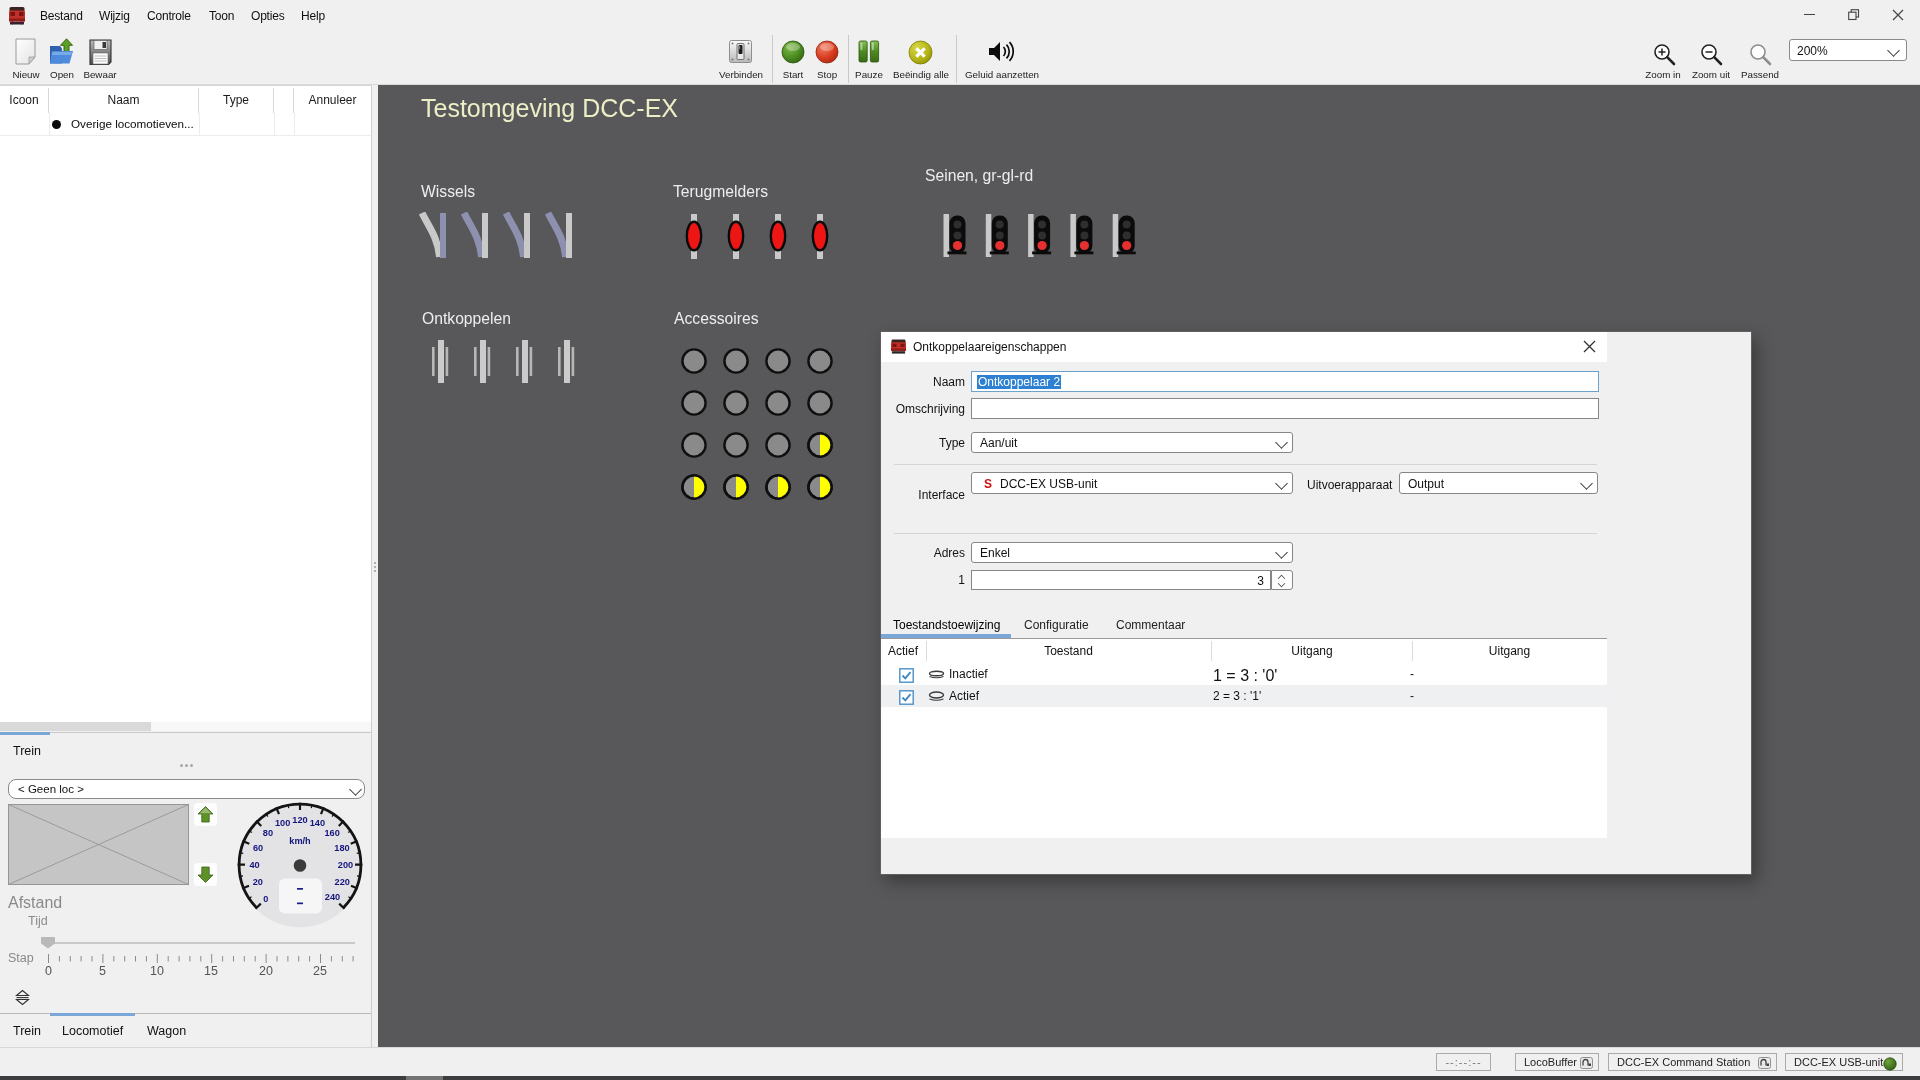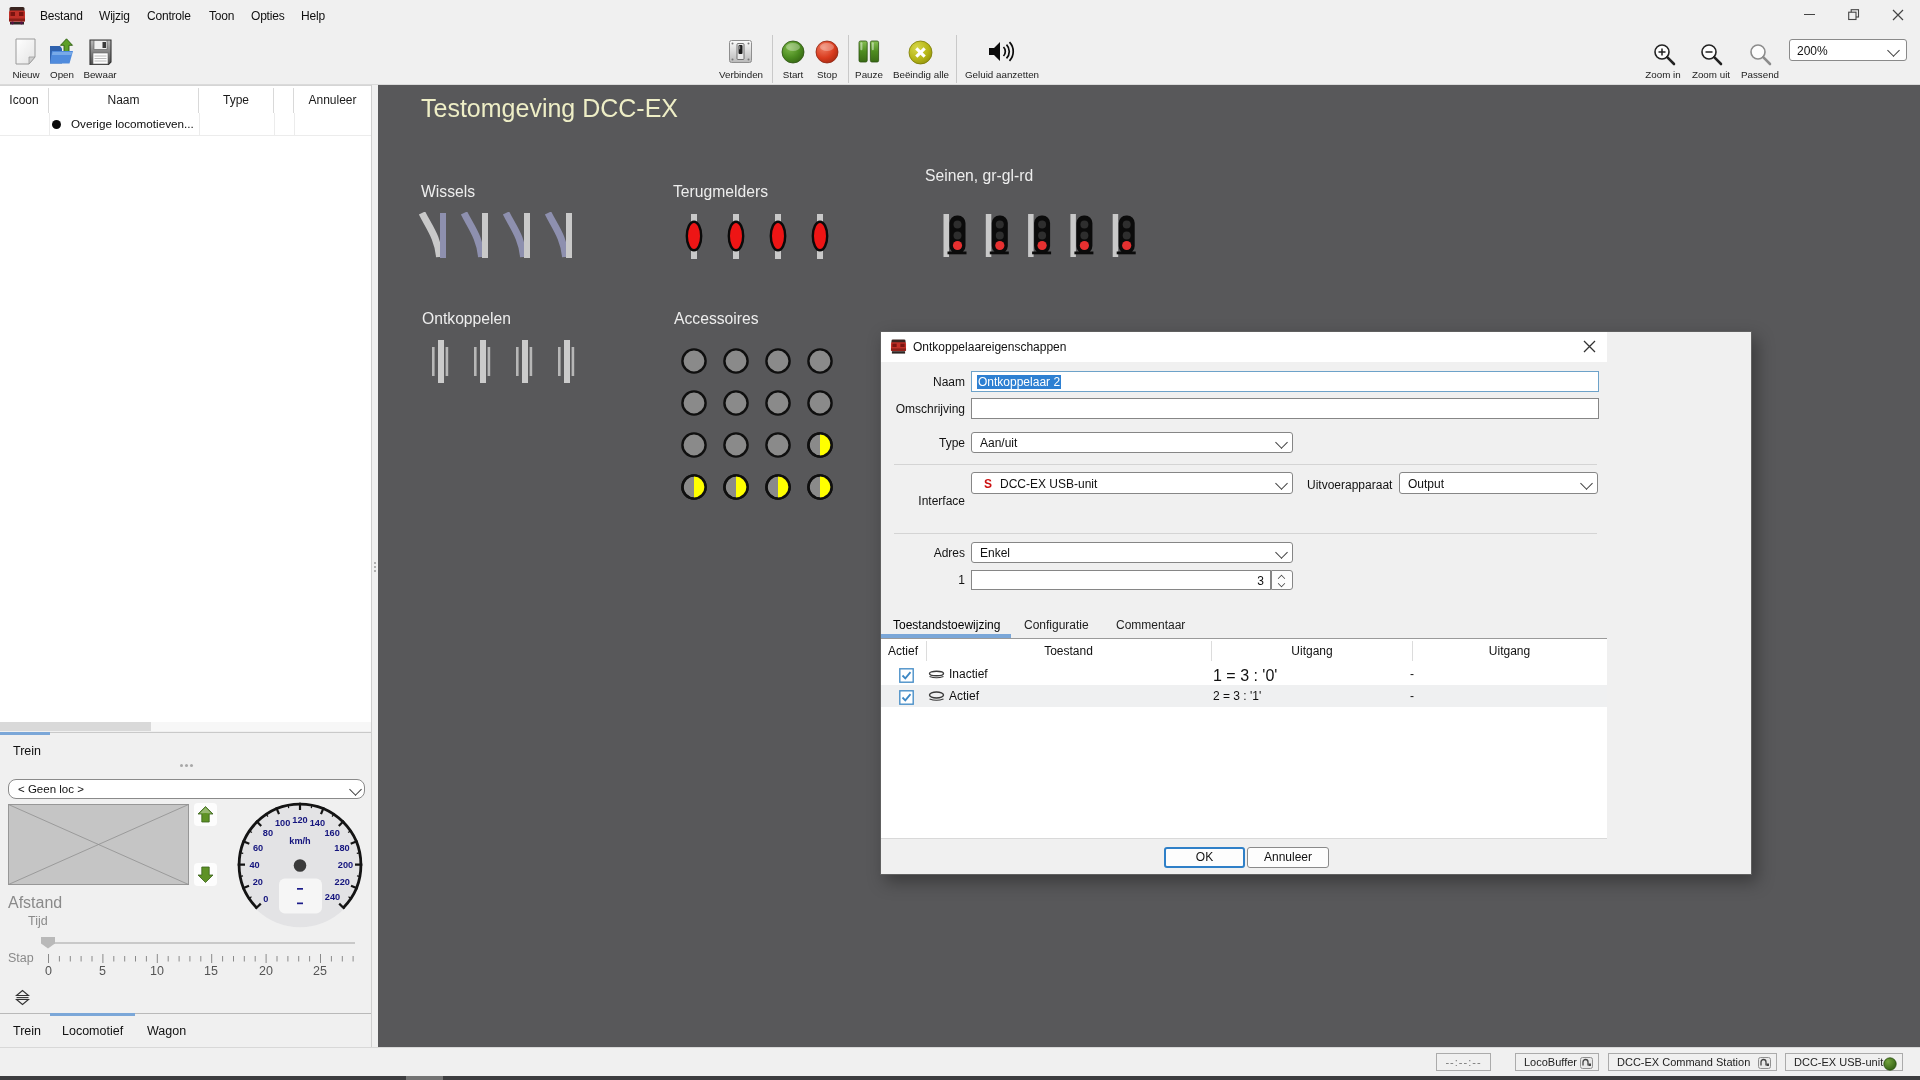--- a/index.html
+++ b/index.html
@@ -481,21 +481,21 @@
 <span style="position:absolute;left:5px;top:3px;background:#2e80d2;color:#fff;font-size:12px;padding:0 1px">Ontkoppelaar 2</span>
 </div>
 <div class="dlabel" style="left:10px;top:70px;width:74px">Omschrijving</div>
 <div class="dfield" style="left:90px;top:66px;width:628px;height:21px"></div>
 <div class="dlabel" style="left:10px;top:104px;width:74px">Type</div>
 <div class="ddrop" style="left:90px;top:100px;width:322px;height:21px">
 <span style="position:absolute;left:8px;top:3px">Aan/uit</span>
 <div class="chev" style="left:305px;top:5px"></div>
 </div>
 <div class="dsep" style="top:132px"></div>
-<div class="dlabel" style="left:10px;top:162px;width:74px">Interface</div>
+<div class="dlabel" style="left:10px;top:156px;width:74px">Interface</div>
 <div class="ddrop" style="left:90px;top:140px;width:322px;height:22px">
 <span style="position:absolute;left:12px;top:4px;color:#cc1111;font-weight:bold">S</span>
 <span style="position:absolute;left:28px;top:4px">DCC-EX USB-unit</span>
 <div class="chev" style="left:305px;top:6px"></div>
 </div>
 <div class="dlabel" style="left:426px;top:146px;width:85px">Uitvoerapparaat</div>
 <div class="ddrop" style="left:518px;top:140px;width:199px;height:22px">
 <span style="position:absolute;left:8px;top:4px">Output</span>
 <div class="chev" style="left:182px;top:6px"></div>
 </div>
@@ -547,24 +547,20 @@
         <path d="M1.5,8 Q8.5,10.5 15.5,8" fill="none" stroke="#3a3a3a" stroke-width="1.2"></path>
       </svg>
 <div style="position:absolute;left:68px;top:28px;font-size:12px">Inactief</div>
 <div style="position:absolute;left:68px;top:50px;font-size:12px">Actief</div>
 <div style="position:absolute;left:332px;top:28px;font-size:16px">1 = 3 : '0'</div>
 <div style="position:absolute;left:332px;top:50px;font-size:12px">2 = 3 : '1'</div>
 <div style="position:absolute;left:529px;top:28px;font-size:12px">-</div>
 <div style="position:absolute;left:529px;top:50px;font-size:12px">-</div>
 </div>
 
-<div style="position:absolute;left:0;top:506px;width:726px;height:36px;background:#f0f0f0;border-top:1px solid #d9d9d9">
-<div style="position:absolute;left:283px;top:8px;width:81px;height:21px;background:#fdfdfd;border:2px solid #2f80c8;border-radius:3px;text-align:center;font-size:12px;line-height:17px">OK</div>
-<div style="position:absolute;left:366px;top:8px;width:82px;height:21px;background:#fdfdfd;border:1px solid #8a8a8a;border-radius:3px;text-align:center;font-size:12px;line-height:19px">Annuleer</div>
-</div>
 </div>
 
 <div class="abs" id="statusbar">
 <div class="sbox" style="left:1436px;width:55px;color:#777;letter-spacing:1px">--:--:--</div>
 <div class="sbox" style="left:1515px;width:84px">
 <span style="position:absolute;left:8px;top:2px">LocoBuffer</span>
 <svg style="position:absolute;left:64px;top:3px" width="13" height="12" viewBox="0 0 13 12">
         <rect x="0.5" y="0.5" width="12" height="11" rx="2" fill="#e8e8e8" stroke="#909090"></rect>
         <path d="M3,8.5 V5 a2.5,2.5 0 0 1 5,0 V8.5" fill="none" stroke="#444" stroke-width="1.3"></path>
         <rect x="8.5" y="6.5" width="2.5" height="2.5" fill="#444"></rect>

